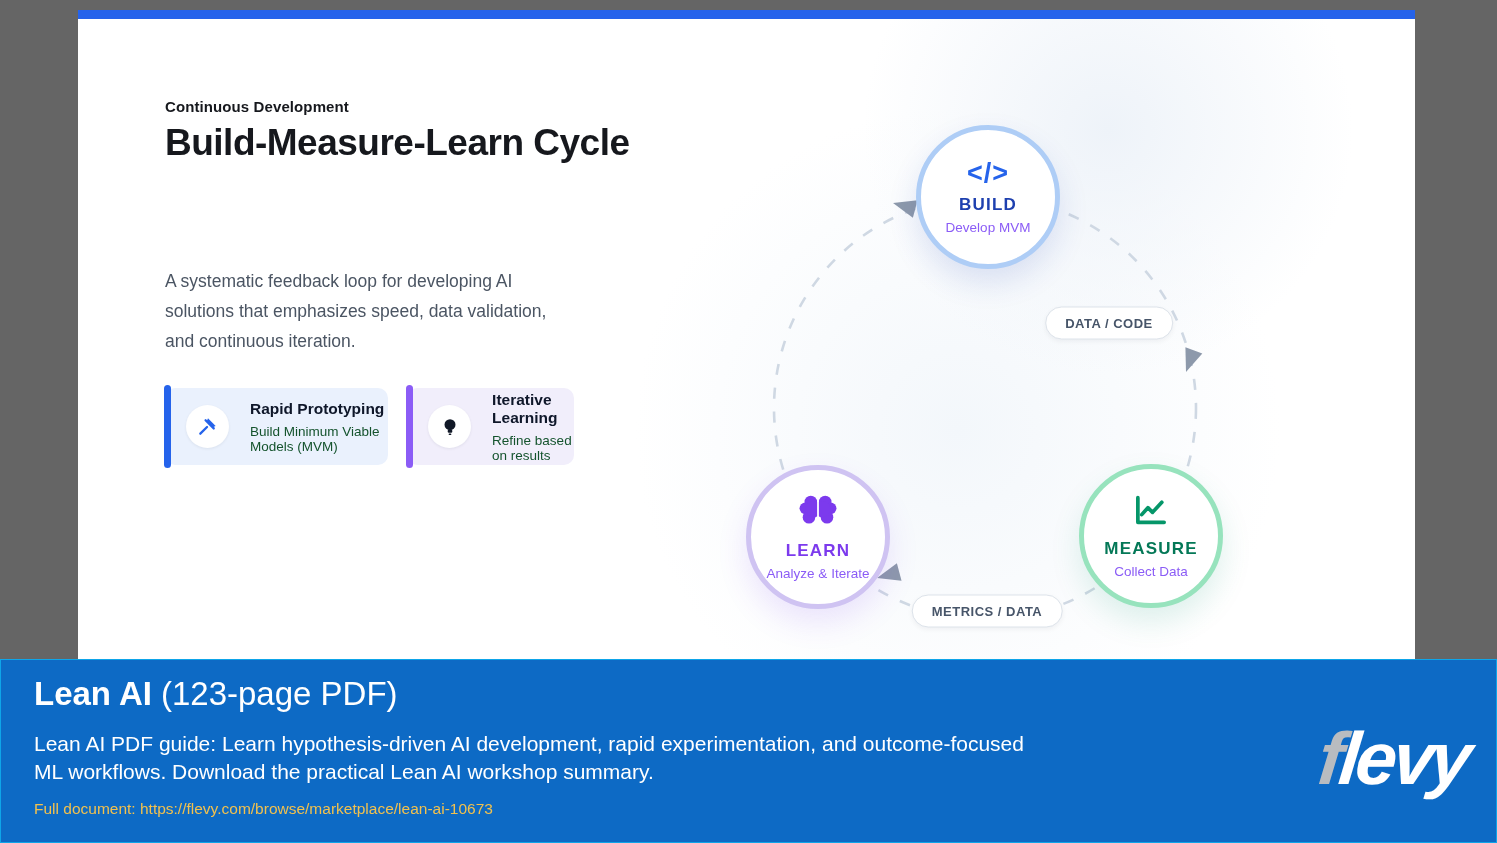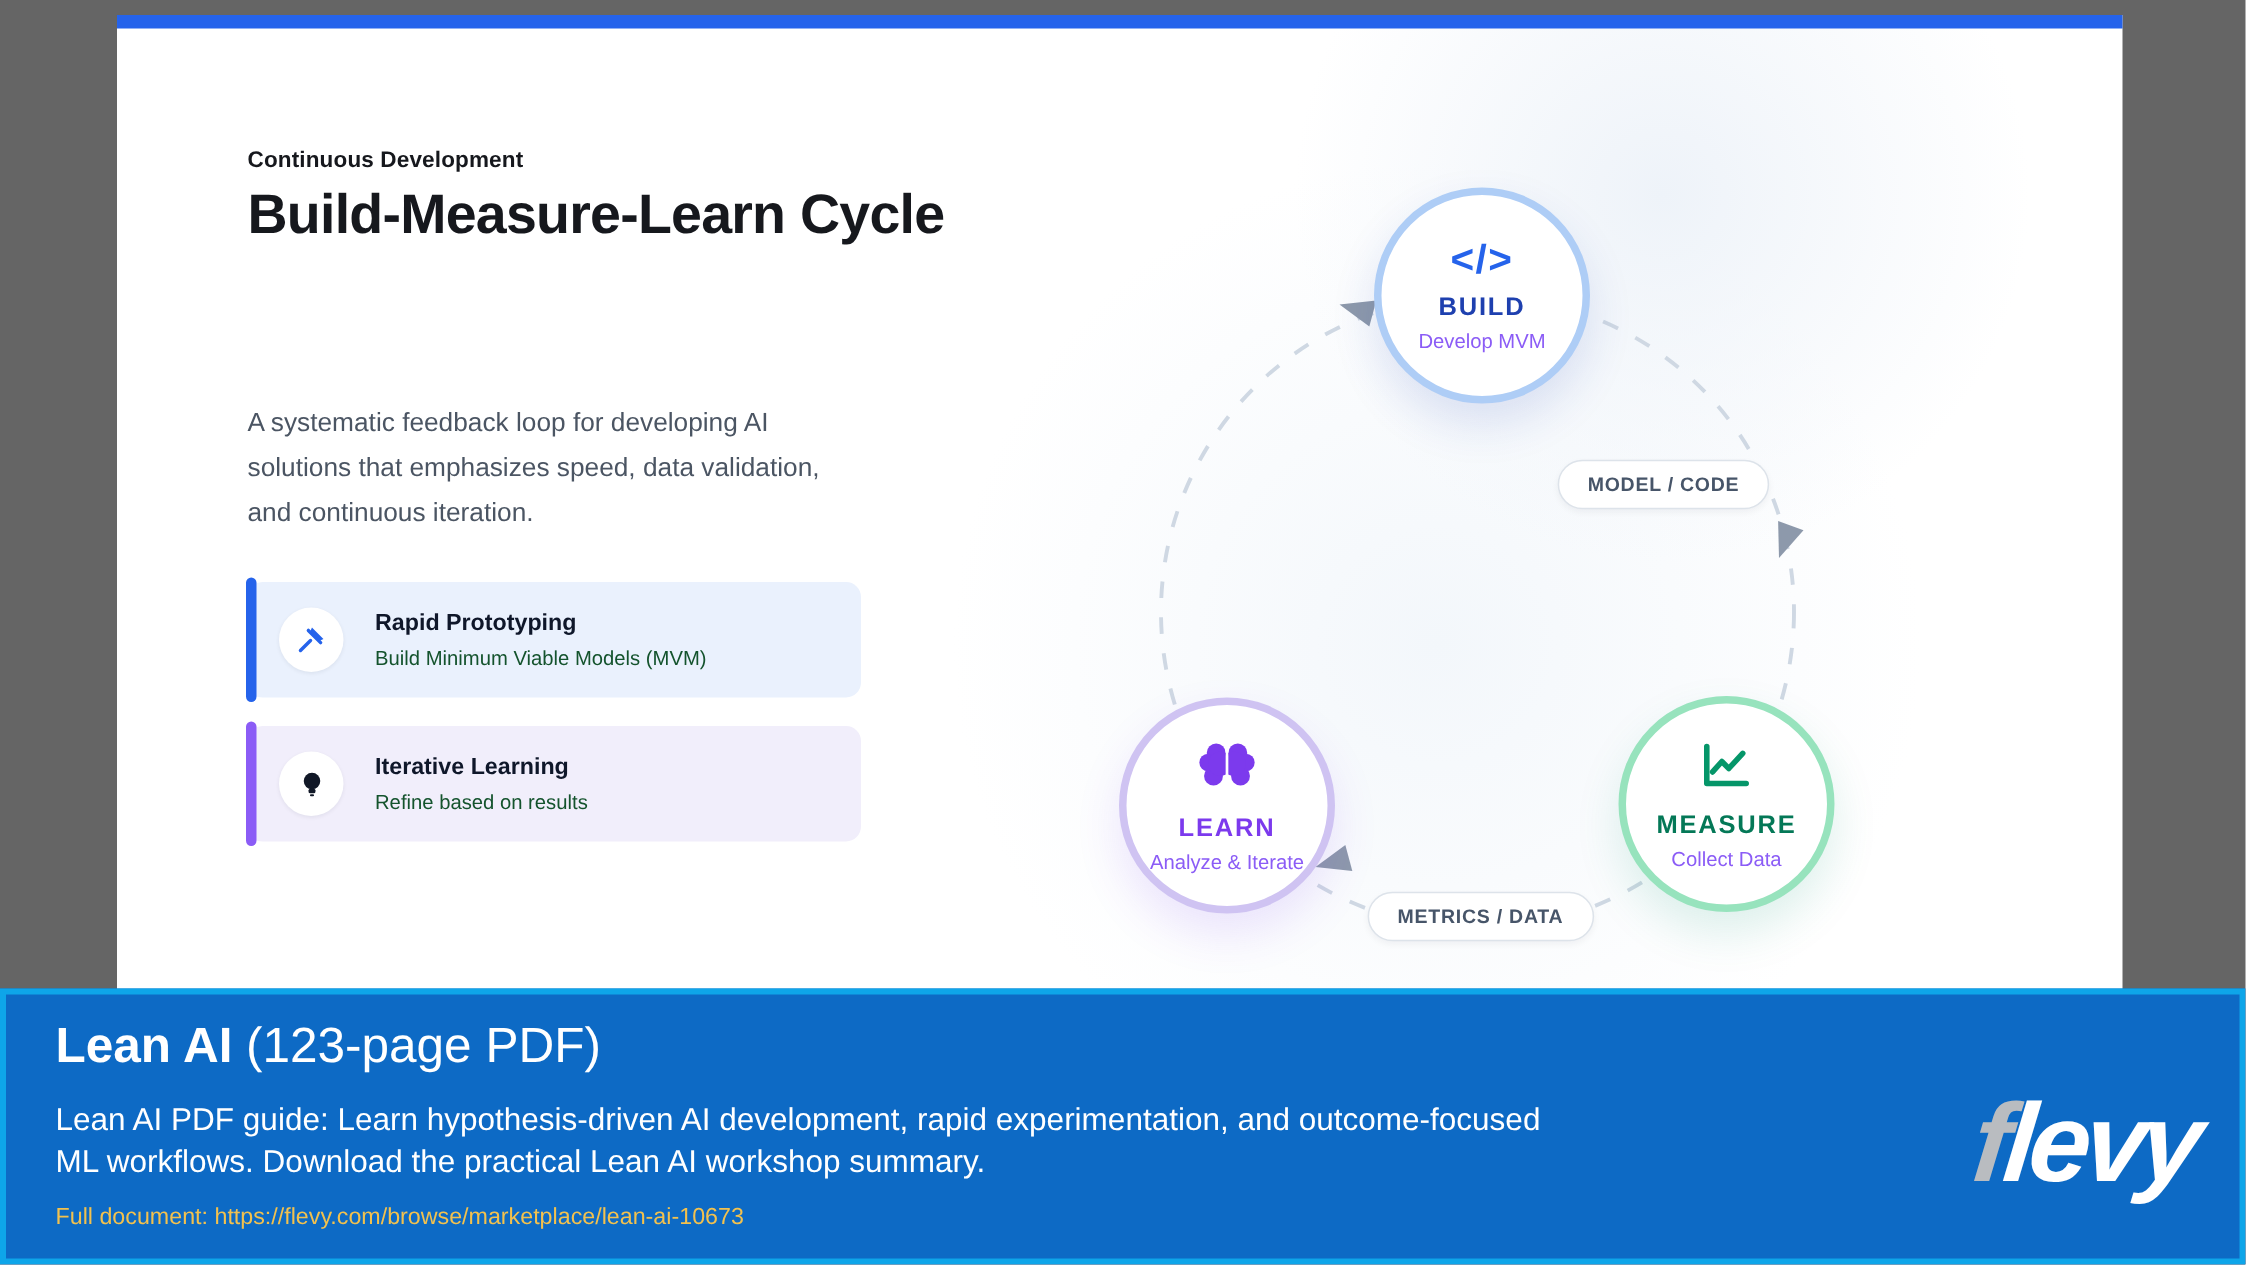--- a/index.html
+++ b/index.html
@@ -23,21 +23,21 @@
   .title {
     position:absolute; left:87px; top:112px; width:470px;
     font-size:37px; line-height:1.14; font-weight:700; color:#16181d; letter-spacing:-.5px;
   }
   .desc {
     position:absolute; left:87px; top:256px; width:408px;
     font-size:17.5px; line-height:1.72; color:#4b5563;
   }
 
   
-  .cards { position:absolute; left:87px; top:378px; width:409px; display:flex; flex-direction:column; gap:19px; }
+  .cards { position:absolute; left:87px; top:378px; width:409px; display:flex; flex-direction:row; gap:19px; }
   .card { position:relative; height:77px; border-radius:10px; display:flex; align-items:center; padding-left:21px; }
   .card-blue   { background:#eaf1fd; }
   .card-green  { background:#e7f8f0; }
   .card-purple { background:#f1eefb; }
   .bar { position:absolute; left:-1px; top:-3px; bottom:-3px; width:7px; border-radius:7px; }
   .card-blue .bar   { background:#2563eb; }
   .card-green .bar  { background:#10b981; }
   .card-purple .bar { background:#8b5cf6; }
   .icon-circle {
     width:43px; height:43px; border-radius:50%; background:#ffffff; flex:0 0 43px;
@@ -70,21 +70,21 @@
     padding:8px 19px; font-size:13px; font-weight:700; color:#475569; letter-spacing:.5px;
     box-shadow:0 2px 5px rgba(15,23,42,.05); white-space:nowrap;
   }
   .pill-left   { left:792px; top:313px; }
   .pill-right  { left:1031px; top:313px; }
   .pill-bottom { left:909px; top:601px; }
 
   
   .banner {
     position:absolute; left:0; top:659px; width:1497px; height:184px;
-    background:#0d6ac5; border:4px solid #0ea5e9;
+    background:#0d6ac5; border:1px solid #0ea5e9;
   }
   .banner-title { position:absolute; left:33px; top:15px; color:#ffffff; font-size:33px; }
   .bt-main { font-weight:700; }
   .bt-suffix { font-weight:400; margin-left:9px; }
   .banner-desc { position:absolute; left:33px; top:70px; width:1005px; color:#ffffff; font-size:21px; line-height:28px; font-weight:400; }
   .banner-link { position:absolute; left:33px; top:140px; color:#f2c14e; font-size:15.5px; text-decoration:none; cursor:pointer; }
   .logo {
     position:absolute; right:28px; top:62px;
     font-size:74px; font-weight:700; font-style:italic; letter-spacing:-4px;
     transform:skewX(-6deg); line-height:1;
@@ -185,21 +185,21 @@
       <span>
         <svg width="38" height="34" viewBox="0 0 24 22" fill="none" stroke="#059669" stroke-width="2.4" stroke-linecap="round" stroke-linejoin="round">
           <path d="M3.5 3 v16 h17"></path>
           <polyline points="6,14 10,9.5 13,12.5 19,6"></polyline>
         </svg>
       </span>
       <div class="node-label label-measure">MEASURE</div>
       <div class="node-sub">Collect Data</div>
     </div>
 
-    <div class="pill pill-right">MODEL / CODE</div>
+    <div class="pill pill-right">DATA / CODE</div>
     <div class="pill pill-bottom">METRICS / DATA</div>
 
   </div>
 
   <div class="banner">
     <div class="banner-title">
       <span class="bt-main">Lean AI</span><span class="bt-suffix">(123-page PDF)</span>
     </div>
     <p class="banner-desc">Lean AI PDF guide: Learn hypothesis-driven AI development, rapid experimentation, and outcome-focused ML workflows. Download the practical Lean AI workshop summary.</p>
     <a class="banner-link">Full document: https://flevy.com/browse/marketplace/lean-ai-10673</a>

